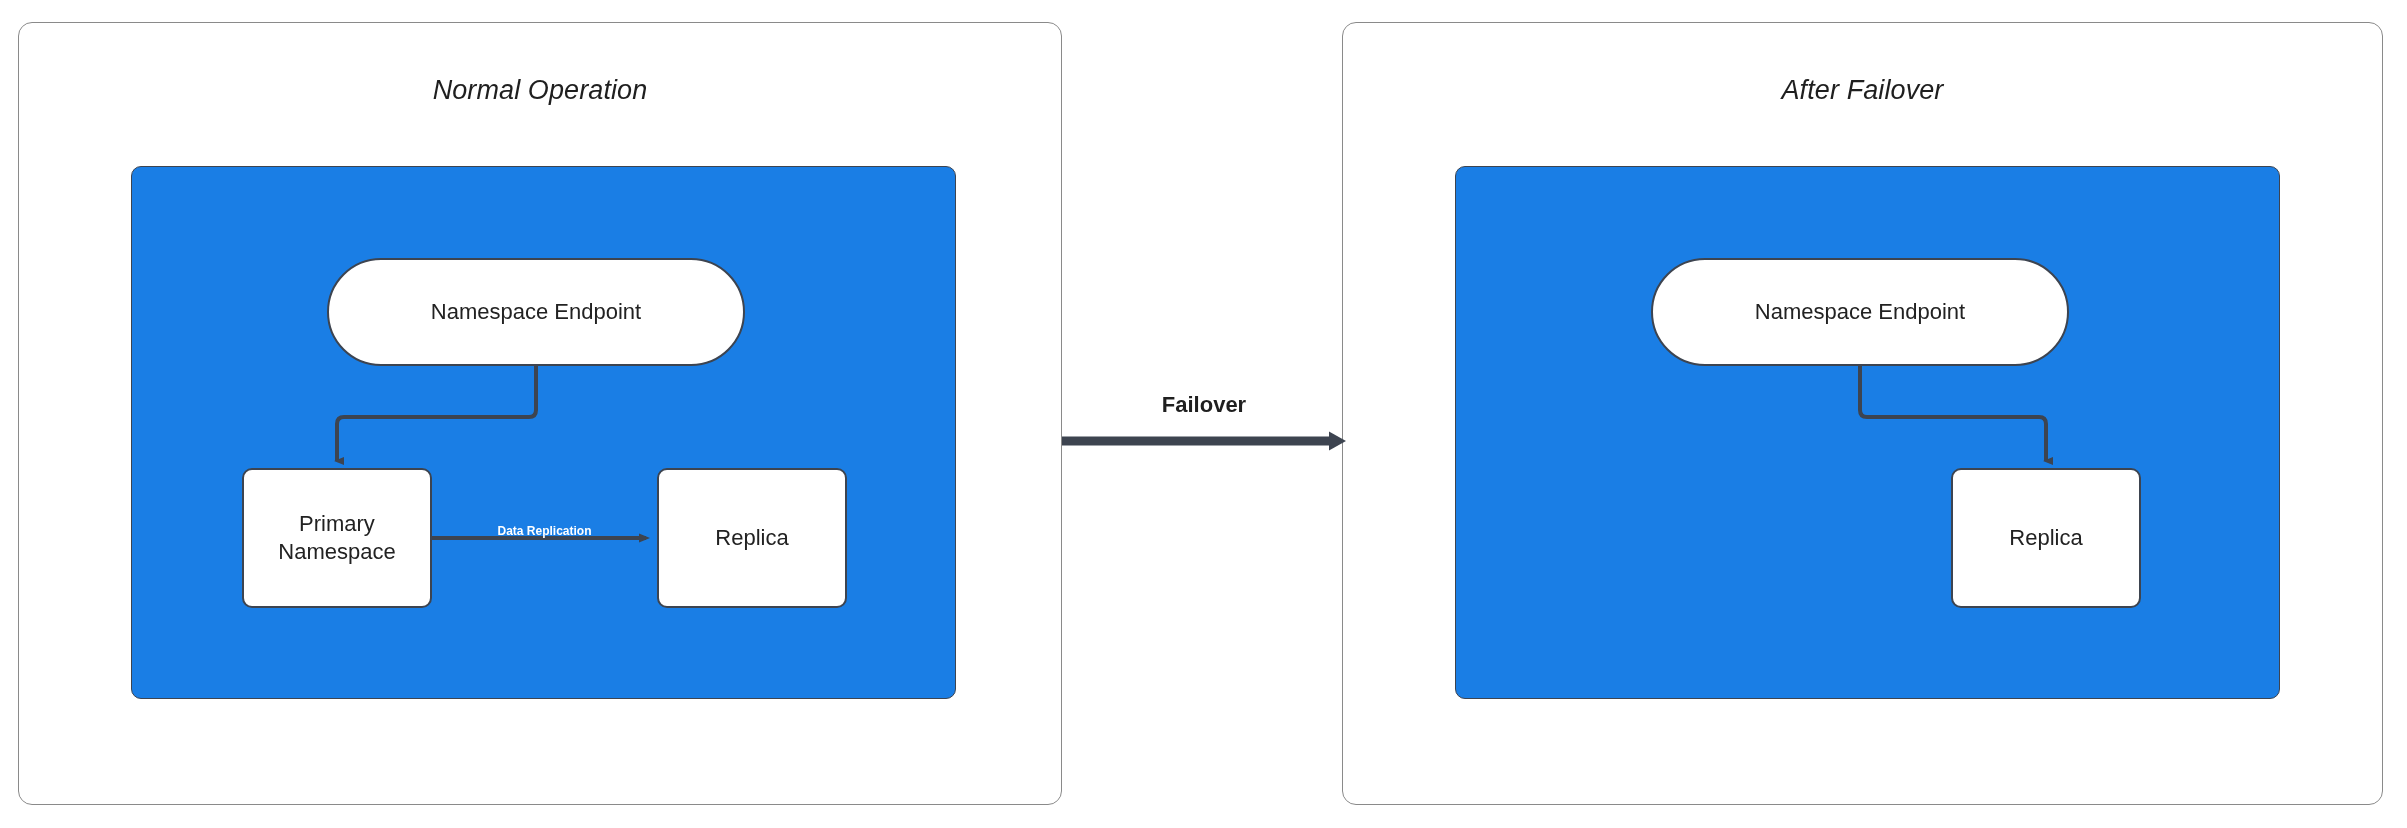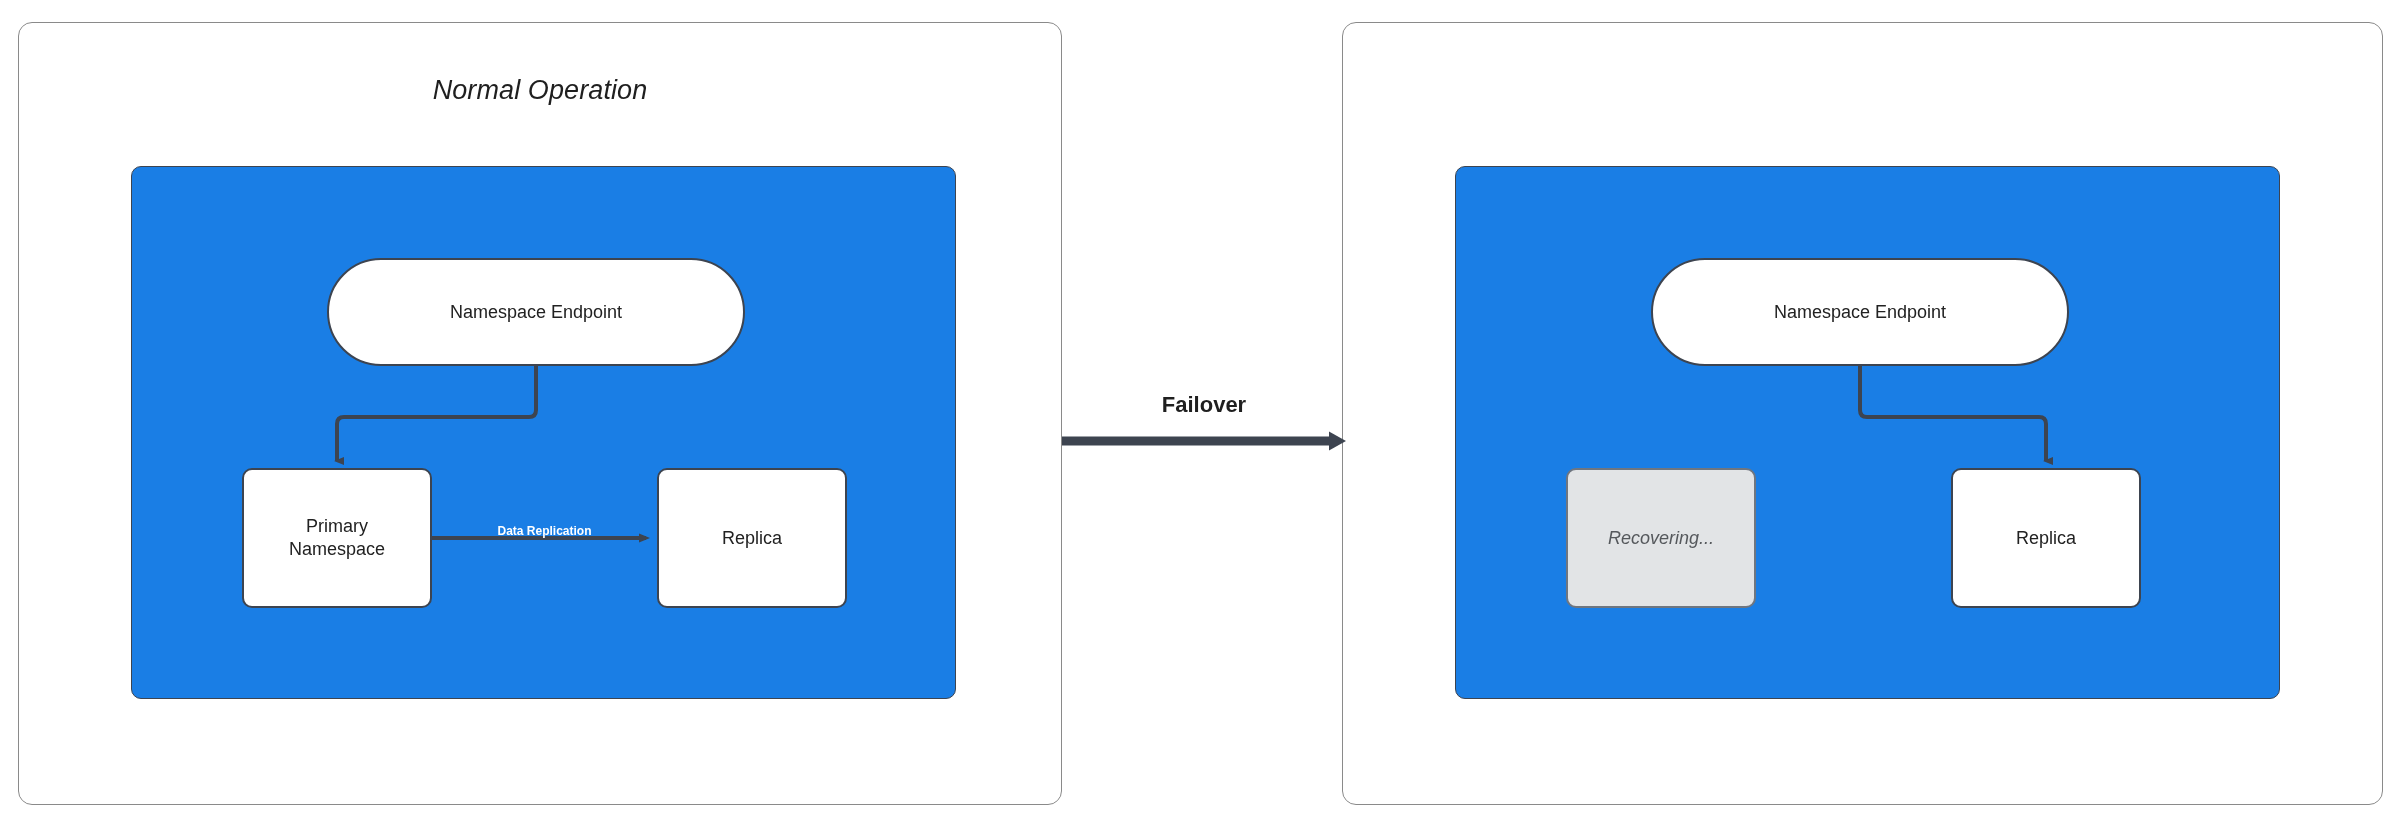--- a/index.html
+++ b/index.html
@@ -54,21 +54,21 @@
 
   
   .node {
     position: absolute;
     background: #ffffff;
     border: 2px solid #3d4450;
     display: flex;
     align-items: center;
     justify-content: center;
     text-align: center;
-    font-size: 18px;
+    font-size: 22px;
     line-height: 1.26;
     color: #222222;
     z-index: 3;
   }
   .node.pill  { border-radius: 60px; }
   .node.boxed { border-radius: 10px; }
   .node.recovering {
     background: #e2e4e6;
     border-color: #6f7680;
     color: #55585c;
@@ -173,34 +173,34 @@
     <defs>
       <marker id="ah-big" markerWidth="18" markerHeight="20" refX="1" refY="10" orient="auto" markerUnits="userSpaceOnUse">
         <path d="M0,0.5 L0,19.5 L17,10 Z" fill="#3d4450"></path>
       </marker>
     </defs>
     <path d="M4,49 L272,49" fill="none" stroke="#3d4450" stroke-width="9" marker-end="url(#ah-big)"></path>
   </svg>
   <div id="failover-label">Failover</div>
 
   <div class="panel" id="panel-right">
+    <div class="panel-title">After Failover</div>
 
     <div class="zone">
 
       <svg class="conn" viewBox="0 0 825 533" preserveAspectRatio="none">
         <defs>
           <marker id="ah-r1" markerWidth="10" markerHeight="10" refX="5" refY="7" orient="auto" markerUnits="userSpaceOnUse">
             <path d="M1,0 L9,0 L5,10 Z" fill="#3d4450"></path>
           </marker>
         </defs>
 
         <path d="M404,199 L404,243 Q404,250 411,250 L583,250 Q590,250 590,257 L590,294" fill="none" stroke="#3d4450" stroke-width="4" stroke-linecap="butt" marker-end="url(#ah-r1)"></path>
       </svg>
 
       <div class="node pill n-endpoint">Namespace Endpoint</div>
 
-      <div class="node boxed recovering n-recovering">Recovering...</div>
 
       <div class="node boxed n-replica-r">Replica</div>
     </div>
   </div>
 
 </div>
 
 </body></html>

